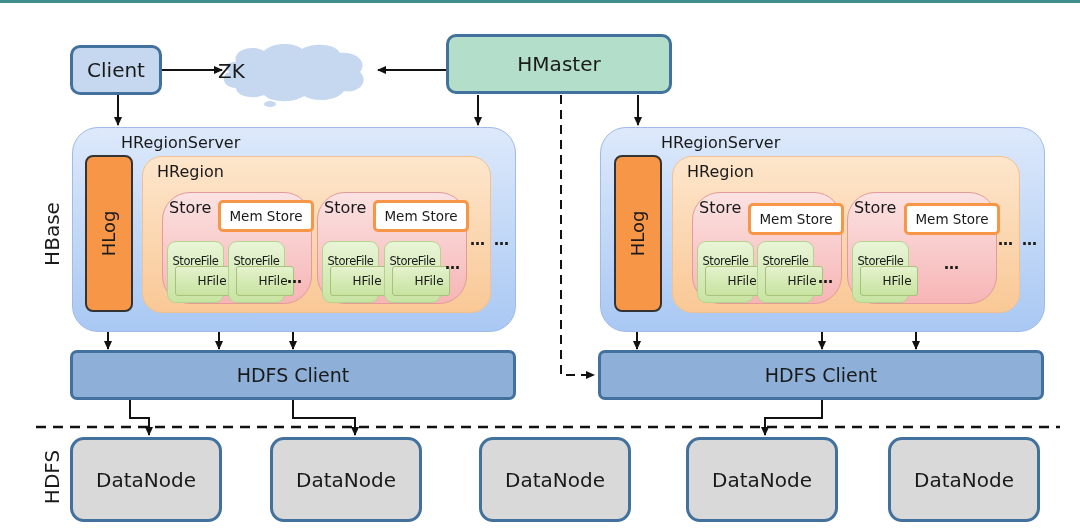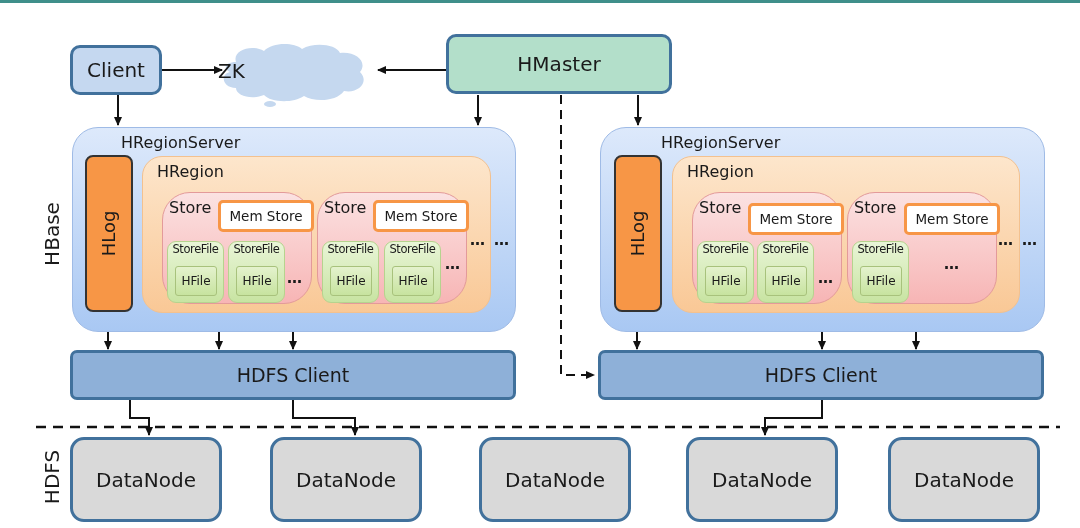--- a/index.html
+++ b/index.html
@@ -21,23 +21,23 @@
   .region { border:1.5px solid #f3c18f; border-radius:20px;
             background:linear-gradient(#fde6cc, #f9c896); }
   .region-label { position:absolute; left:14px; top:5px; font-size:16px; }
   .store { border:1.5px solid #e39a9a; border-radius:28px;
            background:linear-gradient(#fbe2e2, #f7b5b5); }
   .store-label { position:absolute; left:6px; top:5px; font-size:16px; }
   .mem { position:absolute; background:#fff; border:3px solid #f79646; border-radius:5px;
          font-size:13.5px; display:flex; align-items:center; justify-content:center; white-space:nowrap; }
   .sf { position:absolute; width:55px; height:60px; border:1.5px solid #b6d38e; border-radius:9px;
         background:linear-gradient(#e9f5d7, #c8e4a2); }
-  .sf-label { position:absolute; left:0; right:0; top:0; text-align:center; font-size:11.5px; letter-spacing:-0.4px; }
+  .sf-label { position:absolute; left:0; right:0; top:12px; text-align:center; font-size:11.5px; letter-spacing:-0.4px; }
   .hf { position:absolute; left:7px; top:24px; width:40px; height:28px; border:1.5px solid #a8c27c; border-radius:3px;
-        background:linear-gradient(#e4f2cd, #c7e39f); font-size:12px; display:flex; align-items:center; justify-content:center; }
+        background:linear-gradient(#e4f2cd, #c7e39f); font-size:12px; display:flex; align-items:center; justify-content:center;padding-left:16px; }
   .dots { position:absolute; font-size:15px; font-weight:bold; letter-spacing:1px; }
   .hdfs-client { background:#8eb0d8; font-size:19px; border-radius:7px; }
   .datanode { background:#d9d9d9; font-size:20px; border-radius:14px; }
   .side-label { position:absolute; font-size:20px; transform:rotate(-90deg); transform-origin:center; white-space:nowrap; }
   svg.wires { position:absolute; left:0; top:0; pointer-events:none; }
 </style>
 </head>
 <body>
 
 <div class="topbar"></div>

